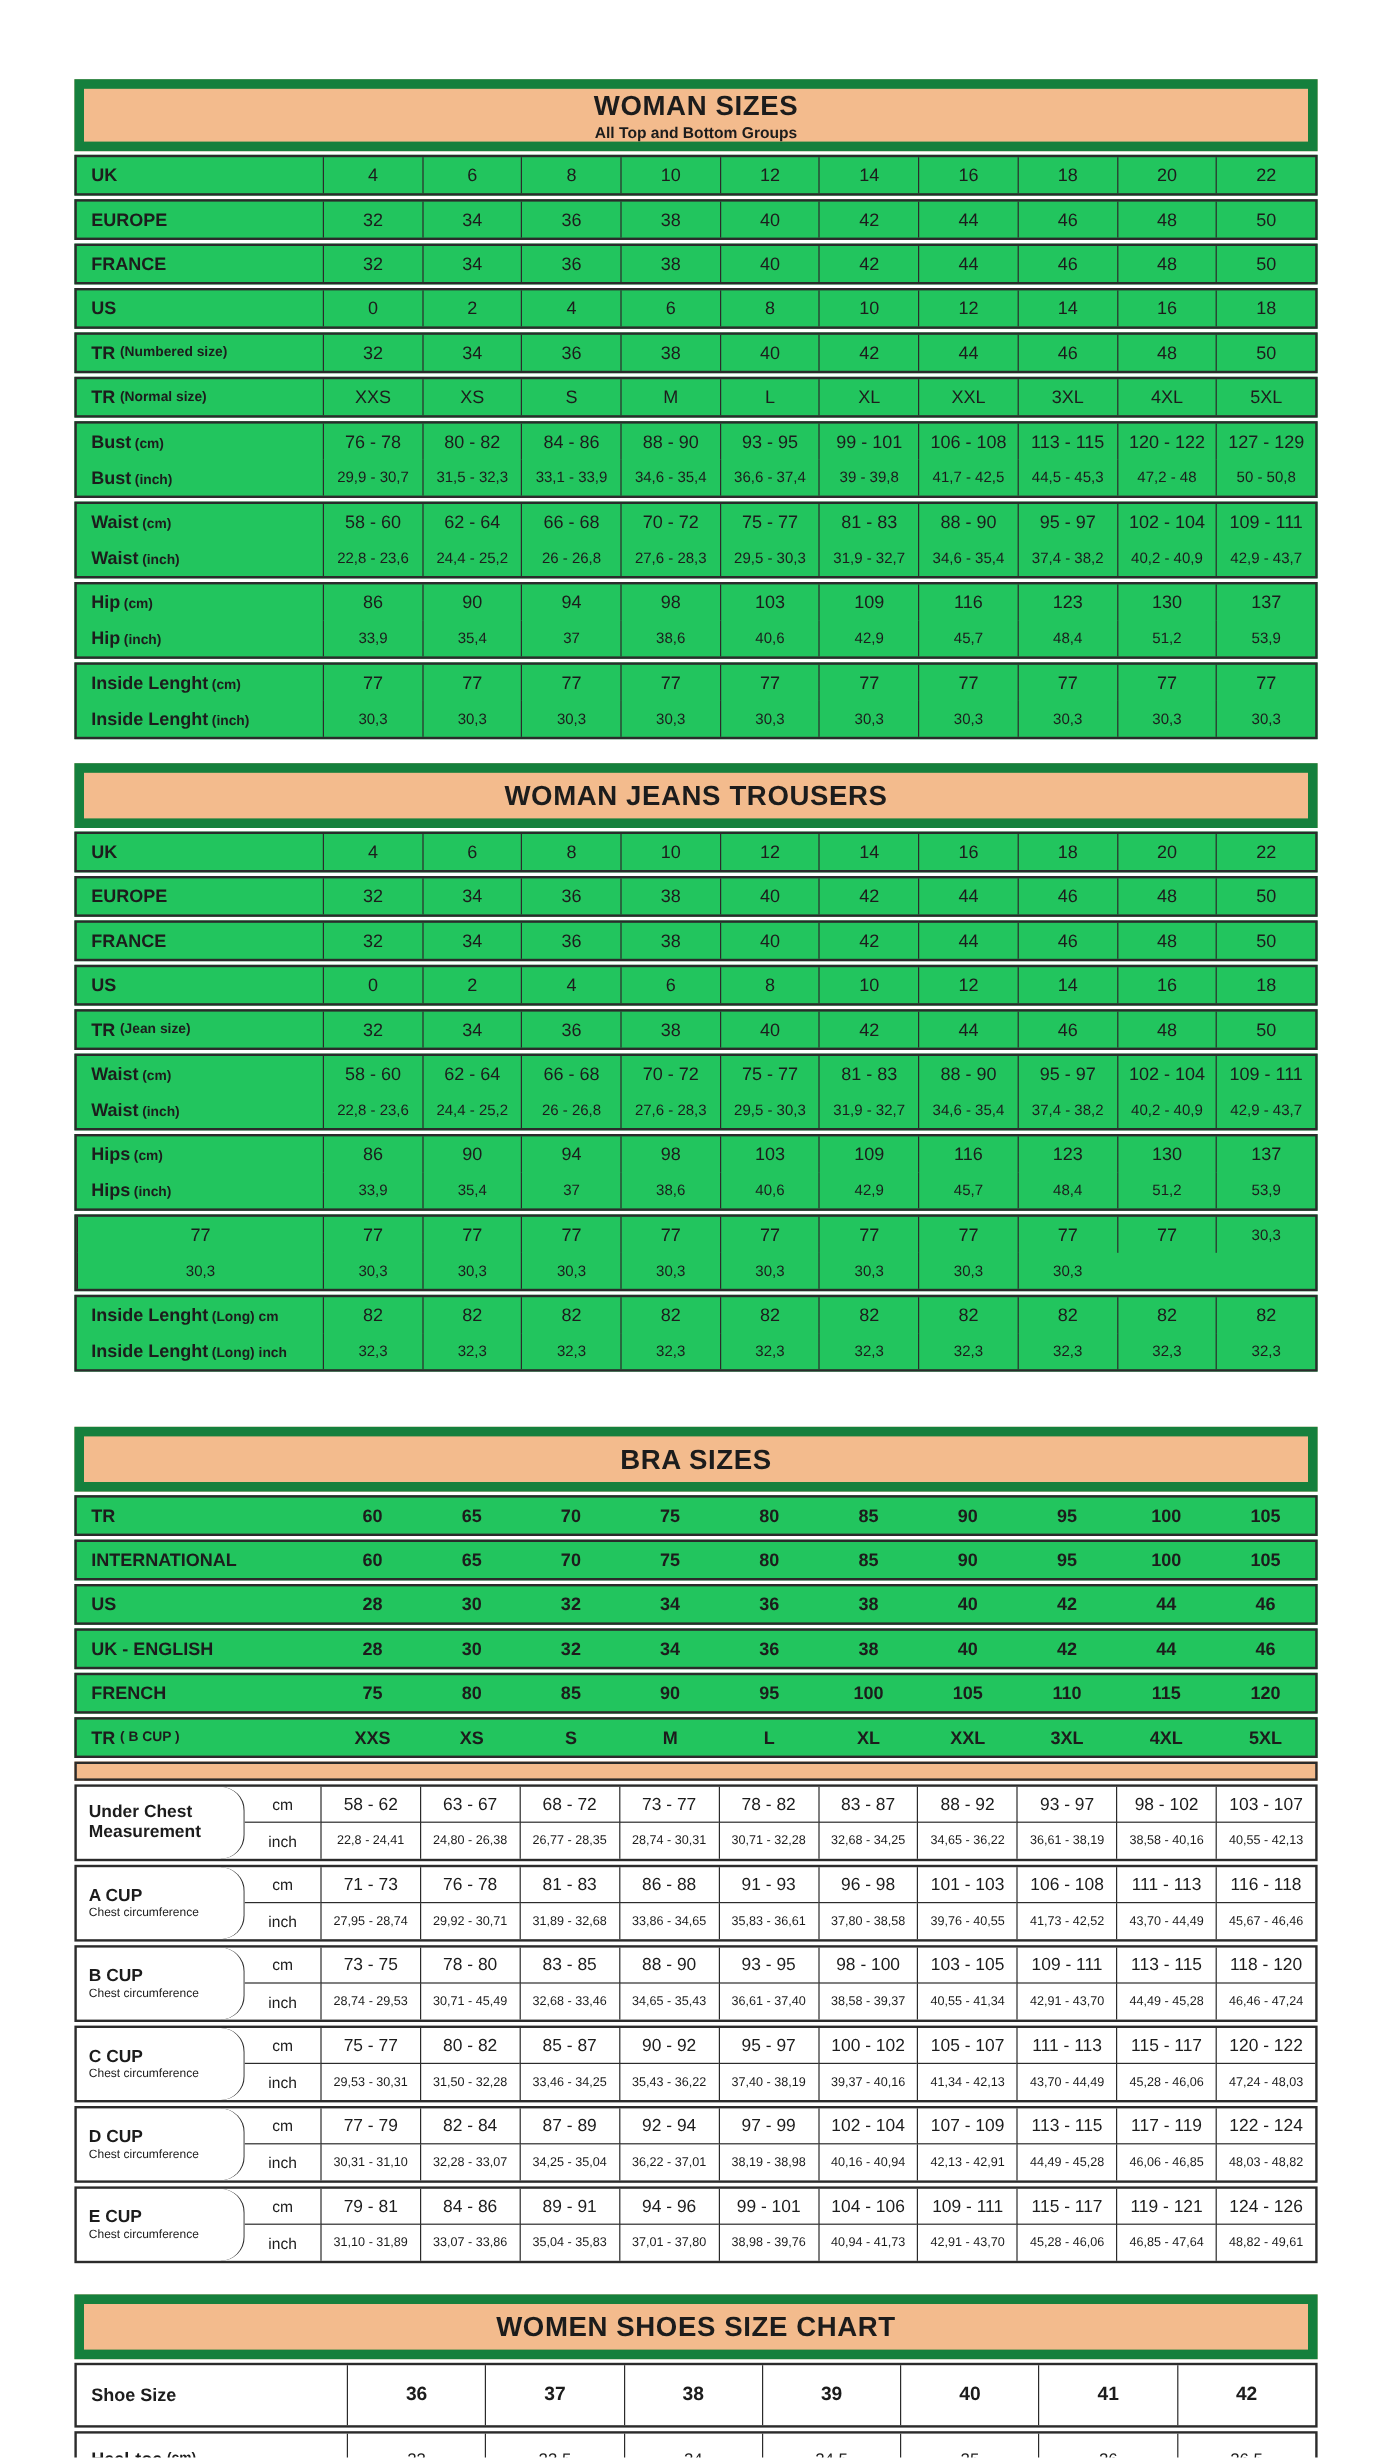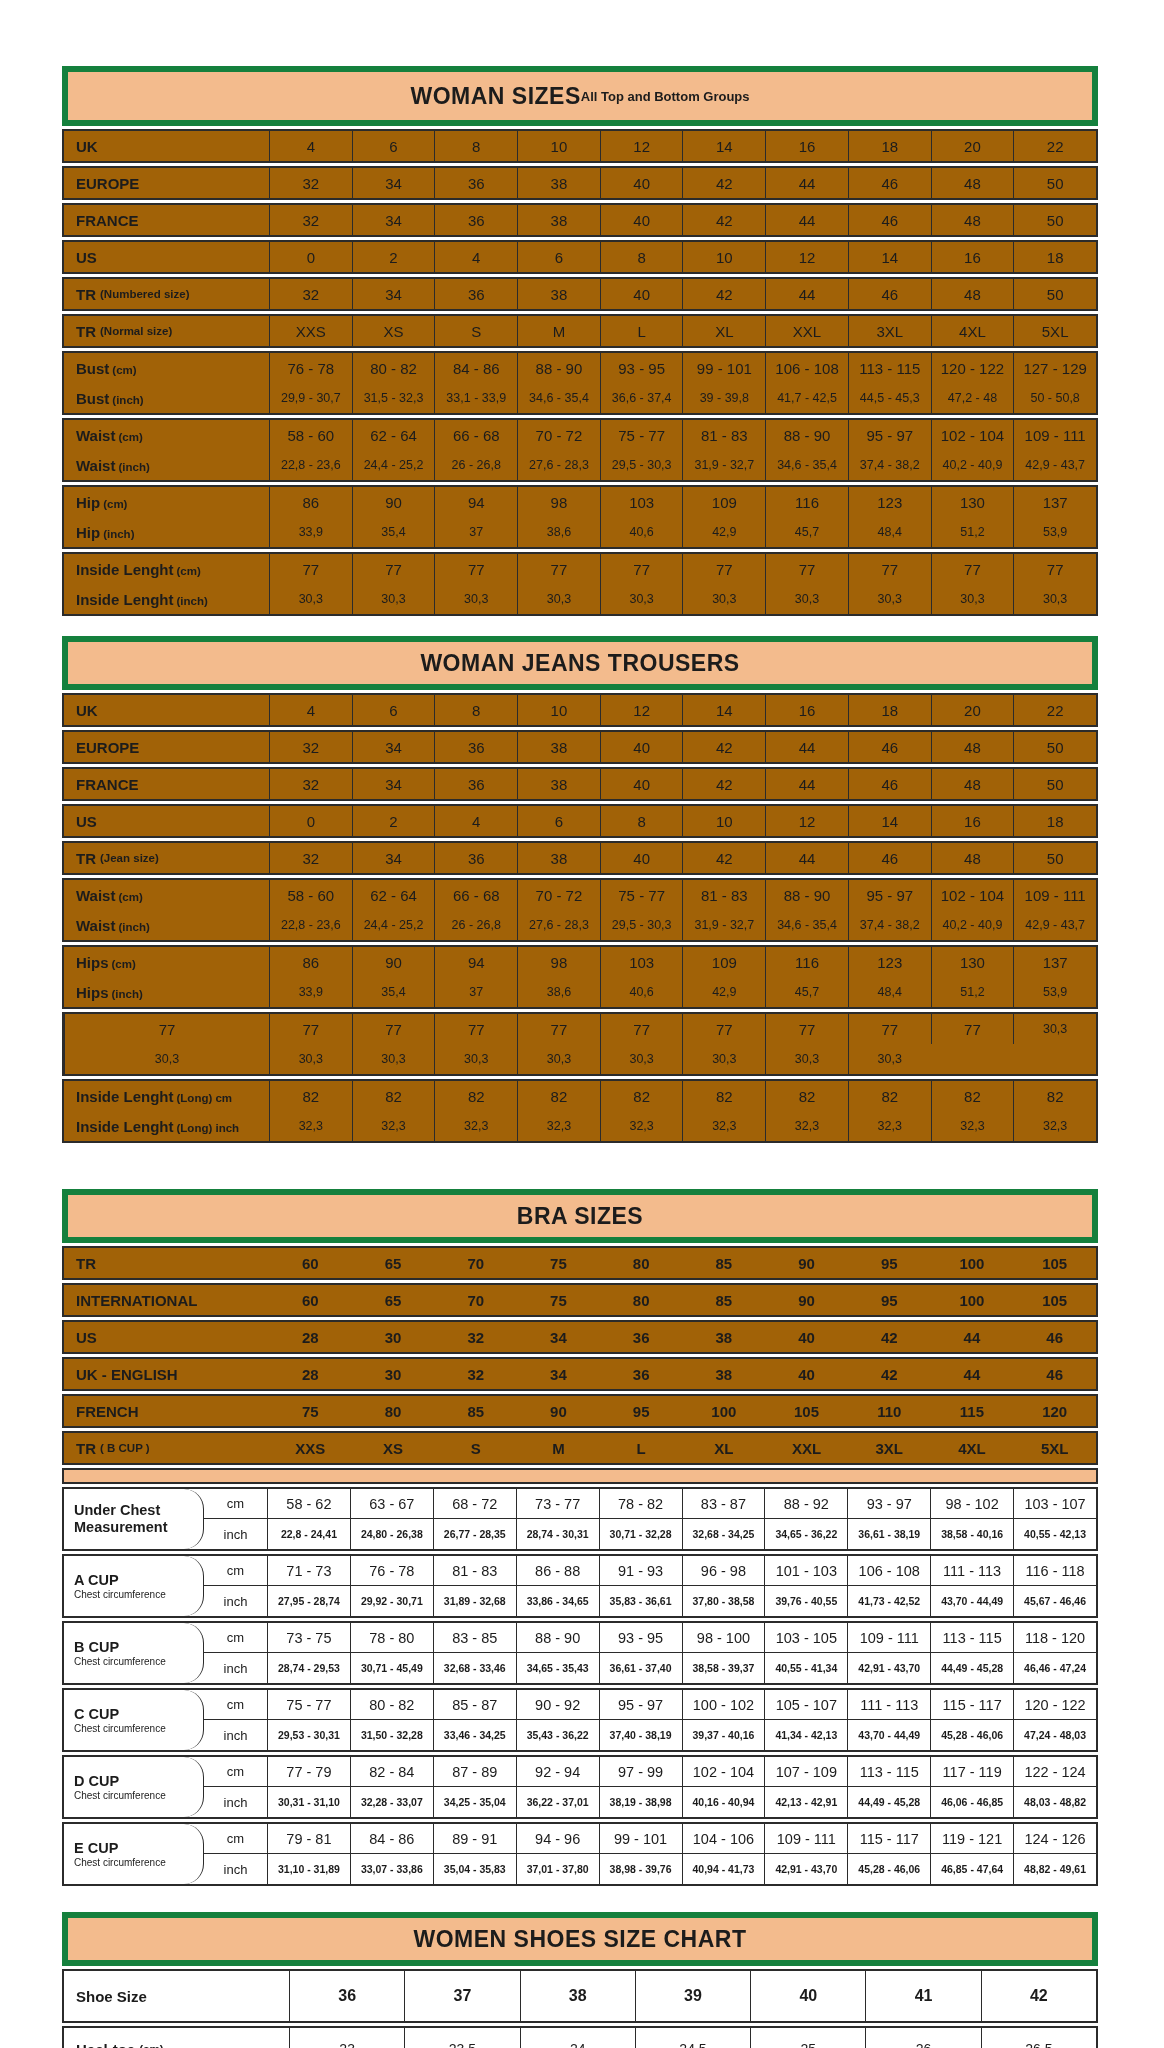--- a/index.html
+++ b/index.html
@@ -13,37 +13,37 @@
   .sheet { width: 1036px; margin-left: 62px; }
 
   .table-block { width: 100%; }
   .mt-first { margin-top: 66px; }
   .mt-t2 { margin-top: 20px; }
   .mt-bra { margin-top: 46px; }
   .mt-shoes { margin-top: 26px; }
 
   .thead {
     background: #f3bb8d;
-    border: 6px solid #15803d;
-    display: flex; flex-direction: row;
+    border: 8px solid #15803d;
+    display: flex; flex-direction: column;
     align-items: center; justify-content: center;
     height: 54px;
   }
   .thead.tall { height: 60px; }
   .ttitle { font-size: 23px; font-weight: bold; letter-spacing: .5px; }
   .tsub { font-size: 13px; font-weight: bold; margin-top: 1px; }
 
   
   .row {
     display: grid;
     grid-template-columns: 205px repeat(10, 1fr);
     border: 2px solid #2b2b2b;
     height: 34px;
     margin-top: 3px;
-    background: #a16207;
+    background: #22c55e;
   }
   .lbl {
     display: flex; align-items: center;
     padding-left: 12px;
     font-weight: bold; font-size: 15px;
     white-space: nowrap; overflow: hidden;
   }
   .lbl .paren { font-size: 11.5px; font-weight: bold; margin-left: 4px; }
   .cell {
     display: flex; align-items: center; justify-content: center;
@@ -97,21 +97,21 @@
     display: flex; align-items: center; justify-content: center;
     font-weight: normal; font-size: 13px;
   }
   .cupcell {
     display: flex; align-items: center; justify-content: center;
     border-left: 1.5px solid #2b2b2b;
     white-space: nowrap;
   }
   .cupgroup .toprow { border-bottom: 1.5px solid #2b2b2b; }
   .cupcell.toprow { font-size: 14.5px; }
-  .cupcell.botrow { font-size: 10.5px; font-weight: bold; }
+  .cupcell.botrow { font-size: 10.5px; }
 
   
   .srow {
     display: grid;
     grid-template-columns: 225px repeat(7, 1fr);
     border: 2px solid #2b2b2b;
     margin-top: 3px;
   }
   .srow.big { height: 54px; }
   .srow.small { height: 46px; }

